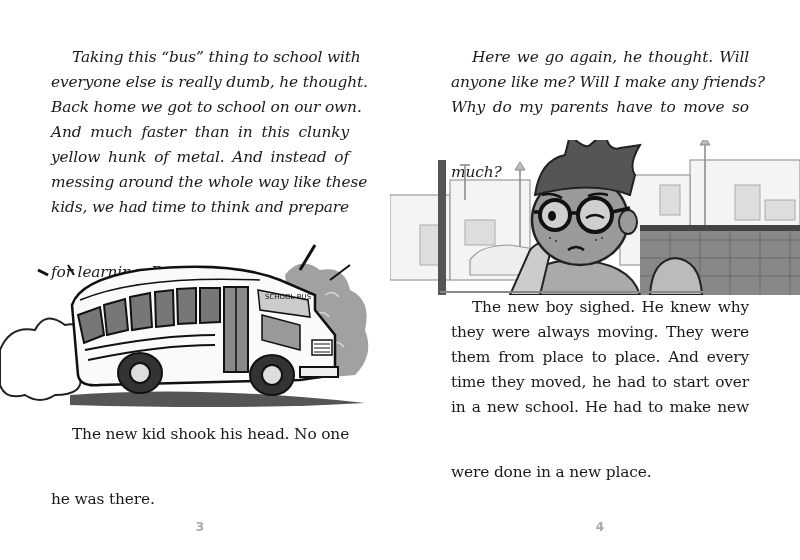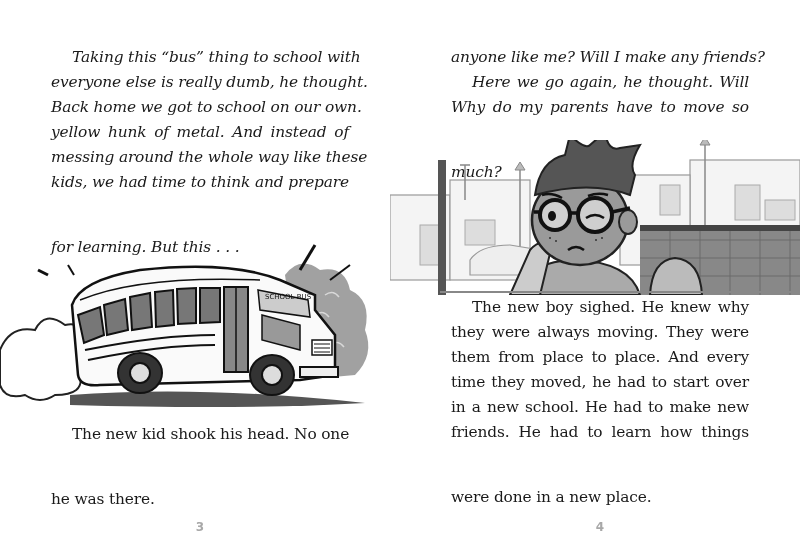--- a/index.html
+++ b/index.html
@@ -26,20 +26,21 @@
   </style>
 </head>
 <body>
 
 <div class="page left">
 
   <div class="text-block italic" style="top:45px;">
     <span class="line" style="padding-left:21px;">Taking this “bus” thing to school with</span>
     <span class="line">everyone else is really dumb, he thought.</span>
     <span class="line">Back home we got to school on our own.</span>
+    <span class="line">And much faster than in this clunky</span>
     <span class="line">yellow hunk of metal. And instead of</span>
     <span class="line">messing around the whole way like these</span>
     <span class="line">kids, we had time to think and prepare</span>
     <span class="line last">for learning. But this . . .</span>
   </div>
 
   <svg class="illus" style="left:0; top:235px;" width="400" height="175" viewBox="0 0 400 175">
 
     <path d="M285 40 Q300 20 320 35 Q345 30 350 55 Q372 65 365 95 Q375 120 355 140 L300 145 Z" fill="#8a8a8a" opacity="0.8"></path>
     <path d="M300 60 q8 -6 14 2 M315 80 q8 -6 14 2 M305 100 q8 -6 14 2 M330 110 q8 -6 14 2 M325 60 q8 -6 14 2" stroke="#d8d8d8" stroke-width="1.5" fill="none"></path>
@@ -93,22 +94,22 @@
     <span class="line" style="padding-left:21px;">The new kid shook his head. No one</span>
     <span class="line last">he was there.</span>
   </div>
 
   <div class="page-number">3</div>
 </div>
 
 <div class="page right">
 
   <div class="text-block italic" style="top:45px;">
+    <span class="line" style="padding-left:21px;">Here we go again, he thought. Will</span>
     <span class="line">anyone like me? Will I make any friends?</span>
-    <span class="line" style="padding-left:21px;">Here we go again, he thought. Will</span>
     <span class="line">Why do my parents have to move so</span>
     <span class="line last">much?</span>
   </div>
 
   <svg class="illus" style="left:-10px; top:140px;" width="410" height="155" viewBox="0 0 410 155">
 
     <g stroke="#999" stroke-width="1.2" fill="#f4f4f4">
       <rect x="0" y="55" width="60" height="85"></rect>
       <rect x="60" y="40" width="80" height="100"></rect>
       <rect x="300" y="20" width="110" height="110"></rect>
@@ -166,18 +167,17 @@
 
     <path d="M50 152 H410" stroke="#888" stroke-width="2"></path>
   </svg>
 
   <div class="text-block" style="top:295px;">
     <span class="line" style="padding-left:21px;">The new boy sighed. He knew why</span>
     <span class="line">they were always moving. They were</span>
     <span class="line">them from place to place. And every</span>
     <span class="line">time they moved, he had to start over</span>
     <span class="line">in a new school. He had to make new</span>
-    <span class="line">friends. He had to learn how things</span>
     <span class="line last">were done in a new place.</span>
   </div>
 
   <div class="page-number">4</div>
 </div>
 
 </body></html>

